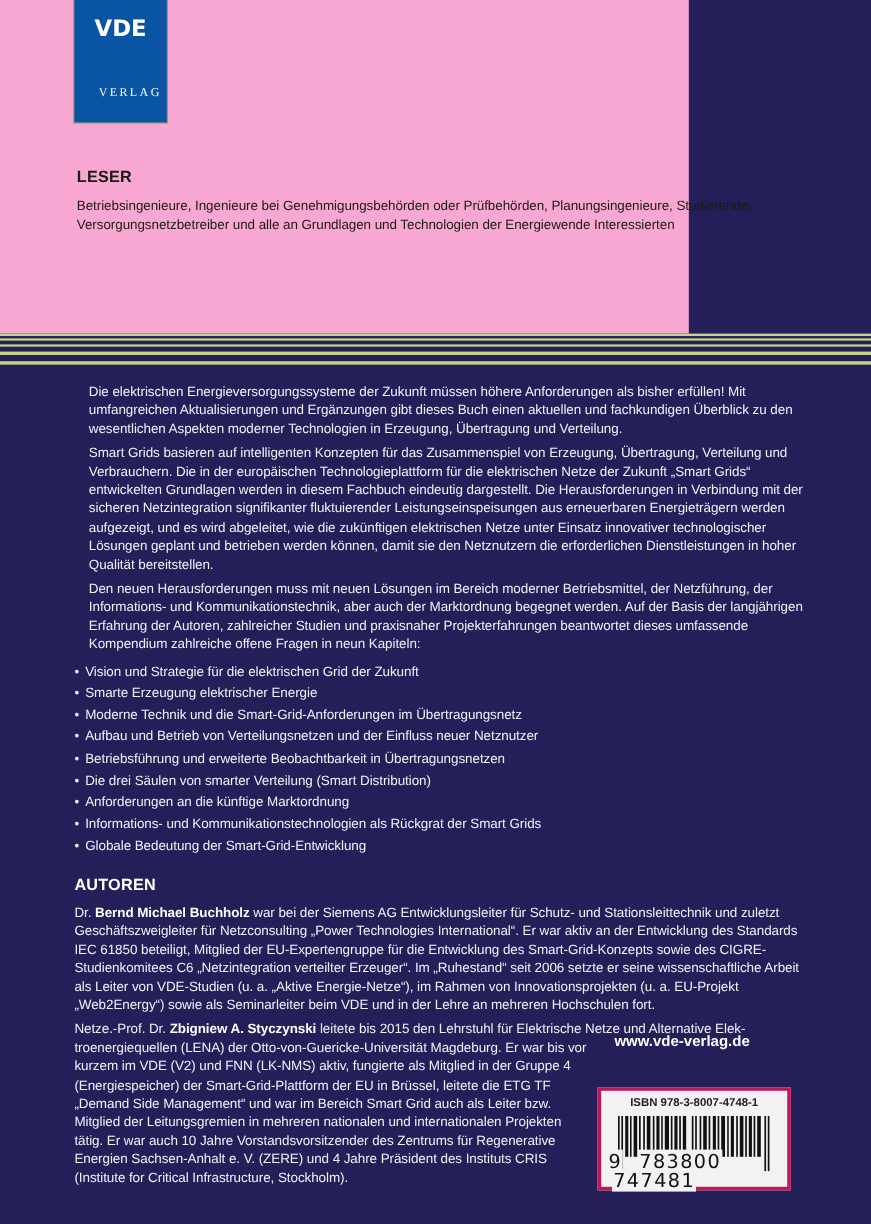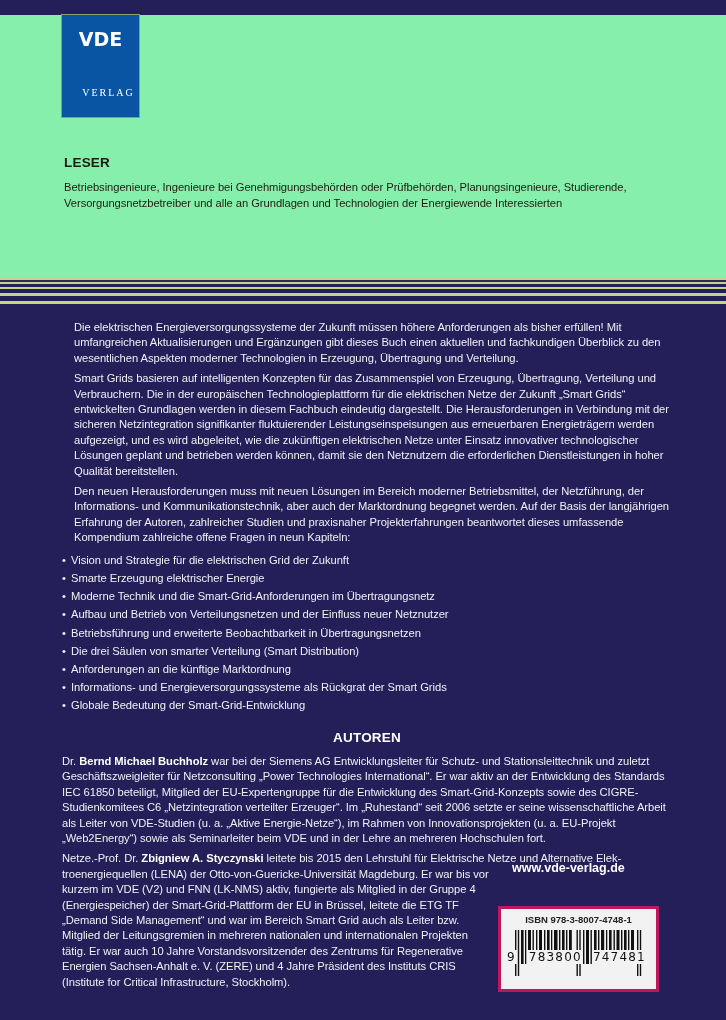--- a/index.html
+++ b/index.html
@@ -3,23 +3,22 @@
 <meta charset="utf-8">
 <style>
   html, body { margin: 0; padding: 0; }
   body {
     width: 726px; height: 1020px; overflow: hidden;
     font-family: "DejaVu Sans", "Liberation Sans", sans-serif;
     background: #241f58;
     position: relative;
   }
   .top {
-    position: absolute; left: 0; top: 0; width: 726px; height: 278px;
-    background: #86efac;
-    margin-top: 15px;
+    position: absolute; left: 0; top: 0; width: 574px; height: 278px;
+    background: #f9a8d4;
   }
   .logo {
     position: absolute; left: 62px; top: 0; width: 77px; height: 102px;
     background: #0a55a3; color: #fff; text-align: center;
     box-shadow: 0 0 0 1px #8aa26a;
   }
   .logo .vde {
     position: absolute; left: 0; right: 0; top: 14px;
     font-family: "DejaVu Sans", sans-serif; font-weight: bold;
     font-size: 19px; letter-spacing: 0px; line-height: 20px;
@@ -53,40 +52,40 @@
     margin: 0 0 5px 12px; font-size: 11.2px; line-height: 15.4px; letter-spacing: -0.05px;
   }
   .main ul { list-style: none; margin: 0 0 0 0; padding: 0; }
   .main li {
     font-size: 11.2px; line-height: 18.2px; letter-spacing: -0.05px; position: relative;
     padding-left: 9px;
   }
   .main li .bullet { position: absolute; left: 0; top: 0; }
   .autoren { position: absolute; left: 62px; top: 730px; width: 610px; color: #f1f0f6;
     font-family: "Liberation Sans", sans-serif; }
-  .autoren .h { color: #ffffff; margin-bottom: 8px; text-align: center; }
+  .autoren .h { color: #ffffff; margin-bottom: 8px; }
   .autoren p { margin: 0 0 5px 0; font-size: 11.2px; line-height: 15.4px; letter-spacing: -0.05px; }
   .autoren p.narrow { width: 432px; }
   .autoren b { color: #ffffff; }
   .url {
     position: absolute; left: 512px; top: 861px; color: #fff;
     font-family: "Liberation Sans", sans-serif; font-weight: bold; font-size: 12.5px;
   }
   .barcode-box {
     position: absolute; left: 498px; top: 906px; width: 155px; height: 80px;
     background: #f2f2f2; border: 3px solid #be185d;
   }
   .isbn {
     position: absolute; left: 0; right: 0; top: 5px; text-align: center;
     font-family: "Liberation Sans", sans-serif; font-weight: bold; font-size: 9.5px; color: #222;
   }
   .bars { position: absolute; left: 14px; top: 21px; width: 128px; height: 46px; }
   .ean {
-    position: absolute; left: 5px; top: 40px; width: 145px;
-    font-family: "DejaVu Sans", sans-serif; font-size: 12px; color: #111;
+    position: absolute; left: 5px; top: 51px; width: 145px;
+    font-family: "DejaVu Sans", sans-serif; font-size: 16px; color: #111;
     letter-spacing: 1.2px; line-height: 16px;
   }
   .ean span { background: #f2f2f2; padding: 0 1px; }
 </style>
 </head>
 <body>
 
 <div class="top">
   <div class="logo">
     <div class="vde">VDE</div>
@@ -116,21 +115,21 @@
   <p>Smart Grids basieren auf intelligenten Konzepten für das Zusammenspiel von Erzeugung, Übertragung, Verteilung und Verbrauchern. Die in der europäischen Technologieplattform für die elektrischen Netze der Zukunft „Smart Grids“ entwickelten Grundlagen werden in diesem Fachbuch eindeutig dargestellt. Die Herausforderungen in Verbindung mit der sicheren Netzintegration signifikanter fluktuierender Leistungseinspeisungen aus erneuerbaren Energieträgern werden aufgezeigt, und es wird abgeleitet, wie die zukünftigen elektrischen Netze unter Einsatz innovativer technologischer Lösungen geplant und betrieben werden können, damit sie den Netznutzern die erforderlichen Dienstleistungen in hoher Qualität bereitstellen.</p>
   <p>Den neuen Herausforderungen muss mit neuen Lösungen im Bereich moderner Betriebsmittel, der Netzführung, der Informations- und Kommunikationstechnik, aber auch der Marktordnung begegnet werden. Auf der Basis der langjährigen Erfahrung der Autoren, zahlreicher Studien und praxisnaher Projekterfahrungen beantwortet dieses umfassende Kompendium zahlreiche offene Fragen in neun Kapiteln:</p>
   <ul>
     <li><span class="bullet">•</span><span>Vision und Strategie für die elektrischen Grid der Zukunft</span></li>
     <li><span class="bullet">•</span><span>Smarte Erzeugung elektrischer Energie</span></li>
     <li><span class="bullet">•</span><span>Moderne Technik und die Smart-Grid-Anforderungen im Übertragungsnetz</span></li>
     <li><span class="bullet">•</span><span>Aufbau und Betrieb von Verteilungsnetzen und der Einfluss neuer Netznutzer</span></li>
     <li><span class="bullet">•</span><span>Betriebsführung und erweiterte Beobachtbarkeit in Übertragungsnetzen</span></li>
     <li><span class="bullet">•</span><span>Die drei Säulen von smarter Verteilung (Smart Distribution)</span></li>
     <li><span class="bullet">•</span><span>Anforderungen an die künftige Marktordnung</span></li>
-    <li><span class="bullet">•</span><span>Informations- und Energieversorgungssysteme als Rückgrat der Smart Grids</span></li>
+    <li><span class="bullet">•</span><span>Informations- und Kommunikationstechnologien als Rückgrat der Smart Grids</span></li>
     <li><span class="bullet">•</span><span>Globale Bedeutung der Smart-Grid-Entwicklung</span></li>
   </ul>
 </div>
 
 <div class="autoren">
   <div class="h">AUTOREN</div>
   <p><span>Dr. </span><b>Bernd Michael Buchholz</b><span> war bei der Siemens AG Entwicklungsleiter für Schutz- und Stationsleittechnik und zuletzt Geschäftszweigleiter für Netzconsulting „Power Technologies International“. Er war aktiv an der Entwicklung des Standards IEC 61850 beteiligt, Mitglied der EU-Expertengruppe für die Entwicklung des Smart-Grid-Konzepts sowie des CIGRE-Studienkomitees C6 „Netzintegration verteilter Erzeuger“. Im „Ruhestand“ seit 2006 setzte er seine wissenschaftliche Arbeit als Leiter von VDE-Studien (u. a. „Aktive Energie-Netze“), im Rahmen von Innovationsprojekten (u. a. EU-Projekt „Web2Energy“) sowie als Seminarleiter beim VDE und in der Lehre an mehreren Hochschulen fort.</span></p>
   <p><span>Netze.-Prof. Dr. </span><b>Zbigniew A. Styczynski</b><span> leitete bis 2015 den Lehrstuhl für Elektrische Netze und Alternative Elek-</span></p>
   <p class="narrow" style="margin-top:-5px">troenergiequellen (LENA) der Otto-von-Guericke-Universität Magdeburg. Er war bis vor kurzem im VDE (V2) und FNN (LK-NMS) aktiv, fungierte als Mitglied in der Gruppe 4 (Energiespeicher) der Smart-Grid-Plattform der EU in Brüssel, leitete die ETG TF „Demand Side Management“ und war im Bereich Smart Grid auch als Leiter bzw. Mitglied der Leitungsgremien in mehreren nationalen und internationalen Projekten tätig. Er war auch 10 Jahre Vorstandsvorsitzender des Zentrums für Regenerative Energien Sachsen-Anhalt e. V. (ZERE) und 4 Jahre Präsident des Instituts CRIS (Institute for Critical Infrastructure, Stockholm).</p>
 </div>

